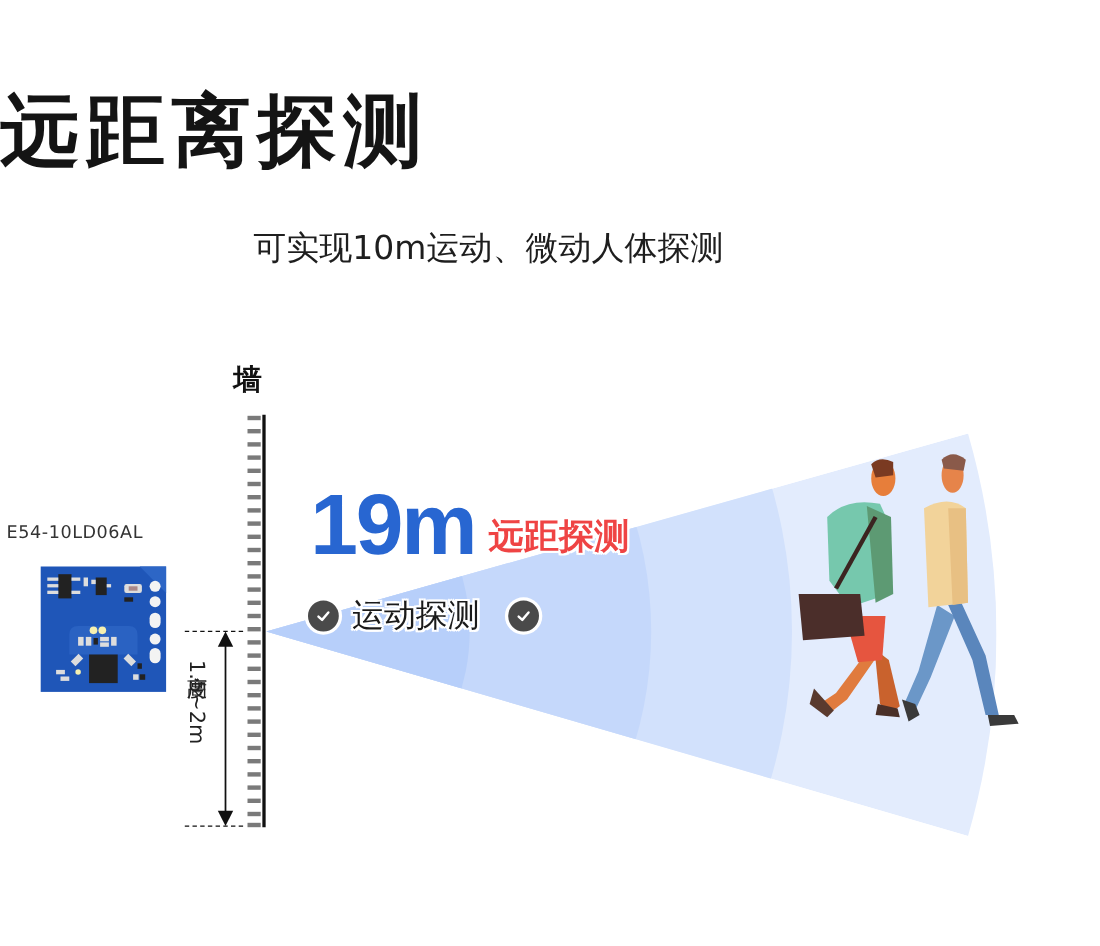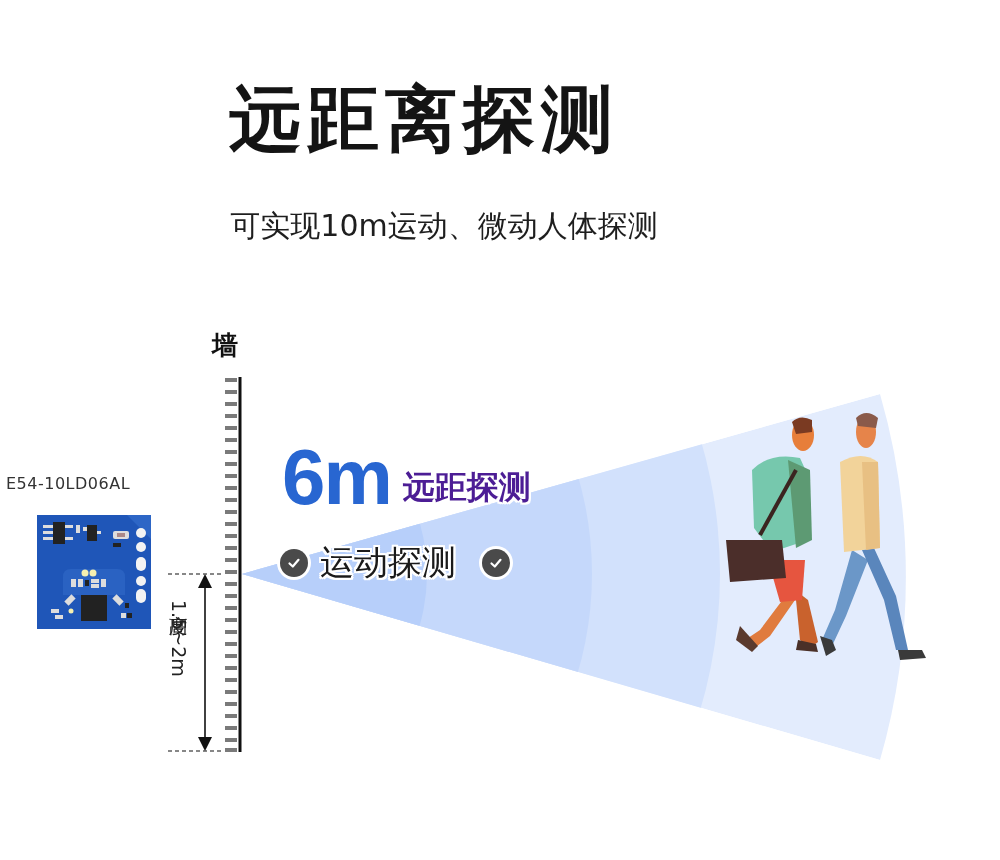--- a/index.html
+++ b/index.html
@@ -1,20 +1,20 @@
 <!DOCTYPE html>
 <html><head>
 <meta charset="utf-8">
 <style>
   * { margin: 0; padding: 0; box-sizing: border-box; }
   html, body { width: 1000px; height: 860px; background: #ffffff; overflow: hidden; }
   body { position: relative; font-family: "DejaVu Sans", "Liberation Sans", sans-serif; color: #1a1a1a; }
 
   .title {
-    position: absolute; left: 0; top: 74px; width: 848px; text-align: center;
+    position: absolute; left: 0; top: 74px; width: 848px; 
     font-size: 72px; font-weight: bold; letter-spacing: 6px; color: #141414; line-height: 90px;
   }
   .subtitle {
     position: absolute; left: 0; top: 204px; width: 888px; text-align: center;
     font-size: 30px; color: #1e1e1e; line-height: 44px;
   }
 
   .diagram { position: absolute; left: 0; top: 0; width: 1000px; height: 860px; }
 
   .wall-label {
@@ -31,32 +31,32 @@
 
   .headline {
     position: absolute; left: 282px; top: 438px; display: flex; align-items: flex-end;
   }
   .headline .big {
     font-family: "Liberation Sans", sans-serif; font-weight: bold; font-size: 78px; color: #2866d1;
     line-height: 78px; letter-spacing: -2px;
     text-shadow: 0 0 3px #fff, 0 0 3px #fff;
   }
   .headline .small {
-    font-weight: bold; font-size: 32px; color: #4c1d95; margin-left: 12px; margin-bottom: 6px;
+    font-weight: bold; font-size: 32px; color: #ef4444; margin-left: 12px; margin-bottom: 6px;
     text-shadow: 2px 0 0 #fff, -2px 0 0 #fff, 0 2px 0 #fff, 0 -2px 0 #fff, 2px 2px 0 #fff, -2px -2px 0 #fff, 2px -2px 0 #fff, -2px 2px 0 #fff;
   }
 
   .features { position: absolute; left: 280px; top: 540px; display: flex; align-items: center; }
   .feature { display: flex; align-items: center; margin-right: 26px; }
   .check {
     width: 28px; height: 28px; border-radius: 50%; background: #4a4a4a;
     box-shadow: 0 0 0 3px #fff; display: flex; align-items: center; justify-content: center;
   }
   .feature .label {
-    font-size: 34px; color: #1a1a1a; margin-left: 12px;
+    font-size: 29px; color: #1a1a1a; margin-left: 12px;
     text-shadow: 2px 0 0 #fff, -2px 0 0 #fff, 0 2px 0 #fff, 0 -2px 0 #fff, 2px 2px 0 #fff, -2px -2px 0 #fff, 2px -2px 0 #fff, -2px 2px 0 #fff;
   }
 </style>
 </head>
 <body>
 
 <div class="title">远距离探测</div>
 <div class="subtitle">可实现10m运动、微动人体探测</div>
 
 <svg class="diagram" width="1000" height="860" viewBox="0 0 1000 860">
@@ -197,21 +197,21 @@
     <ellipse cx="866" cy="432" rx="10" ry="16" fill="#e6844a"></ellipse>
     <path d="M856,418 Q866,408 878,418 L876,428 L858,426 Z" fill="#8a5a4a"></path>
   </g>
 </svg>
 
 <div class="wall-label">墙</div>
 <div class="model-label">E54-10LD06AL</div>
 <div class="height-label">高度1.5~2m</div>
 
 <div class="headline">
-  <span class="big">6m</span>
+  <span class="big">19m</span>
   <span class="small">远距探测</span>
 </div>
 
 <div class="features">
   <div class="feature">
     <span class="check">
       <svg width="14" height="14" viewBox="0 0 14 14">
           <path d="M2.5,7.5 L5.8,10.5 L11.5,3.8" stroke="#fff" stroke-width="2.2" fill="none" stroke-linecap="round" stroke-linejoin="round"></path>
         </svg>
     </span>

